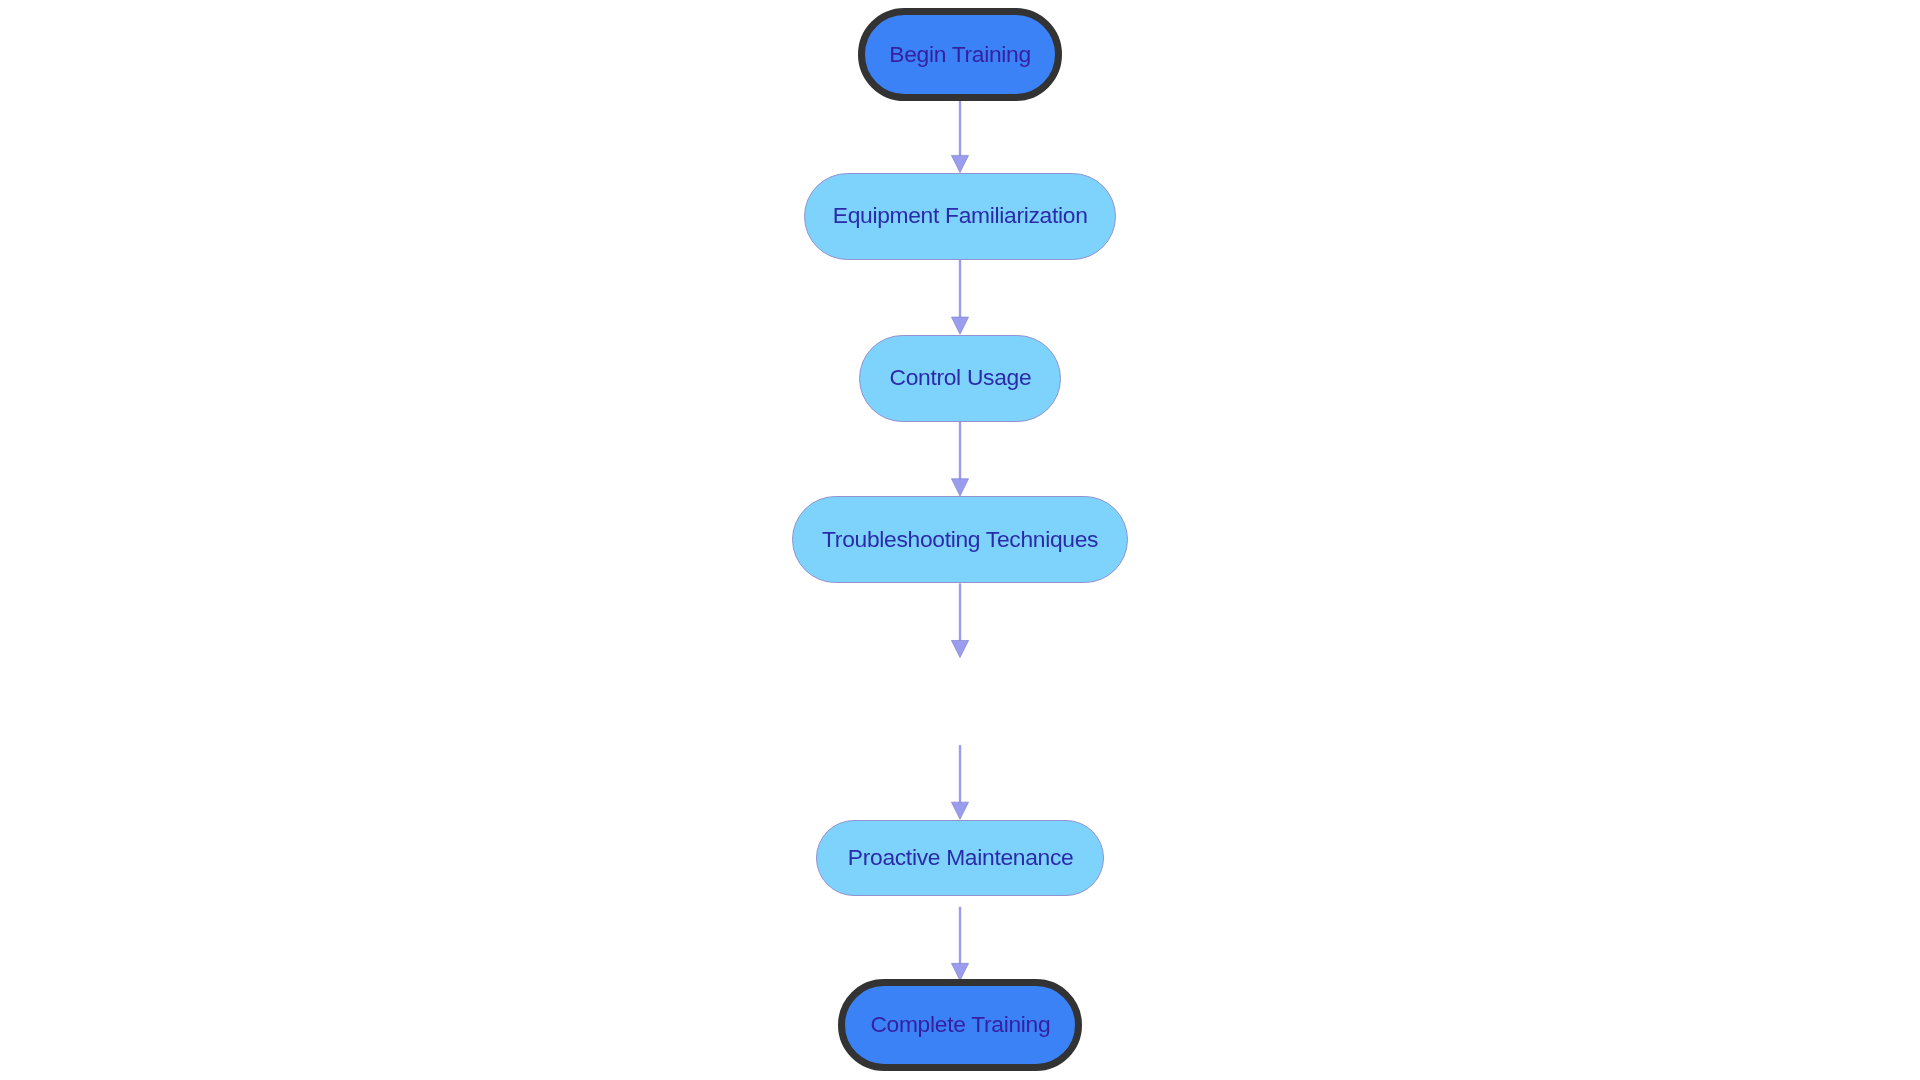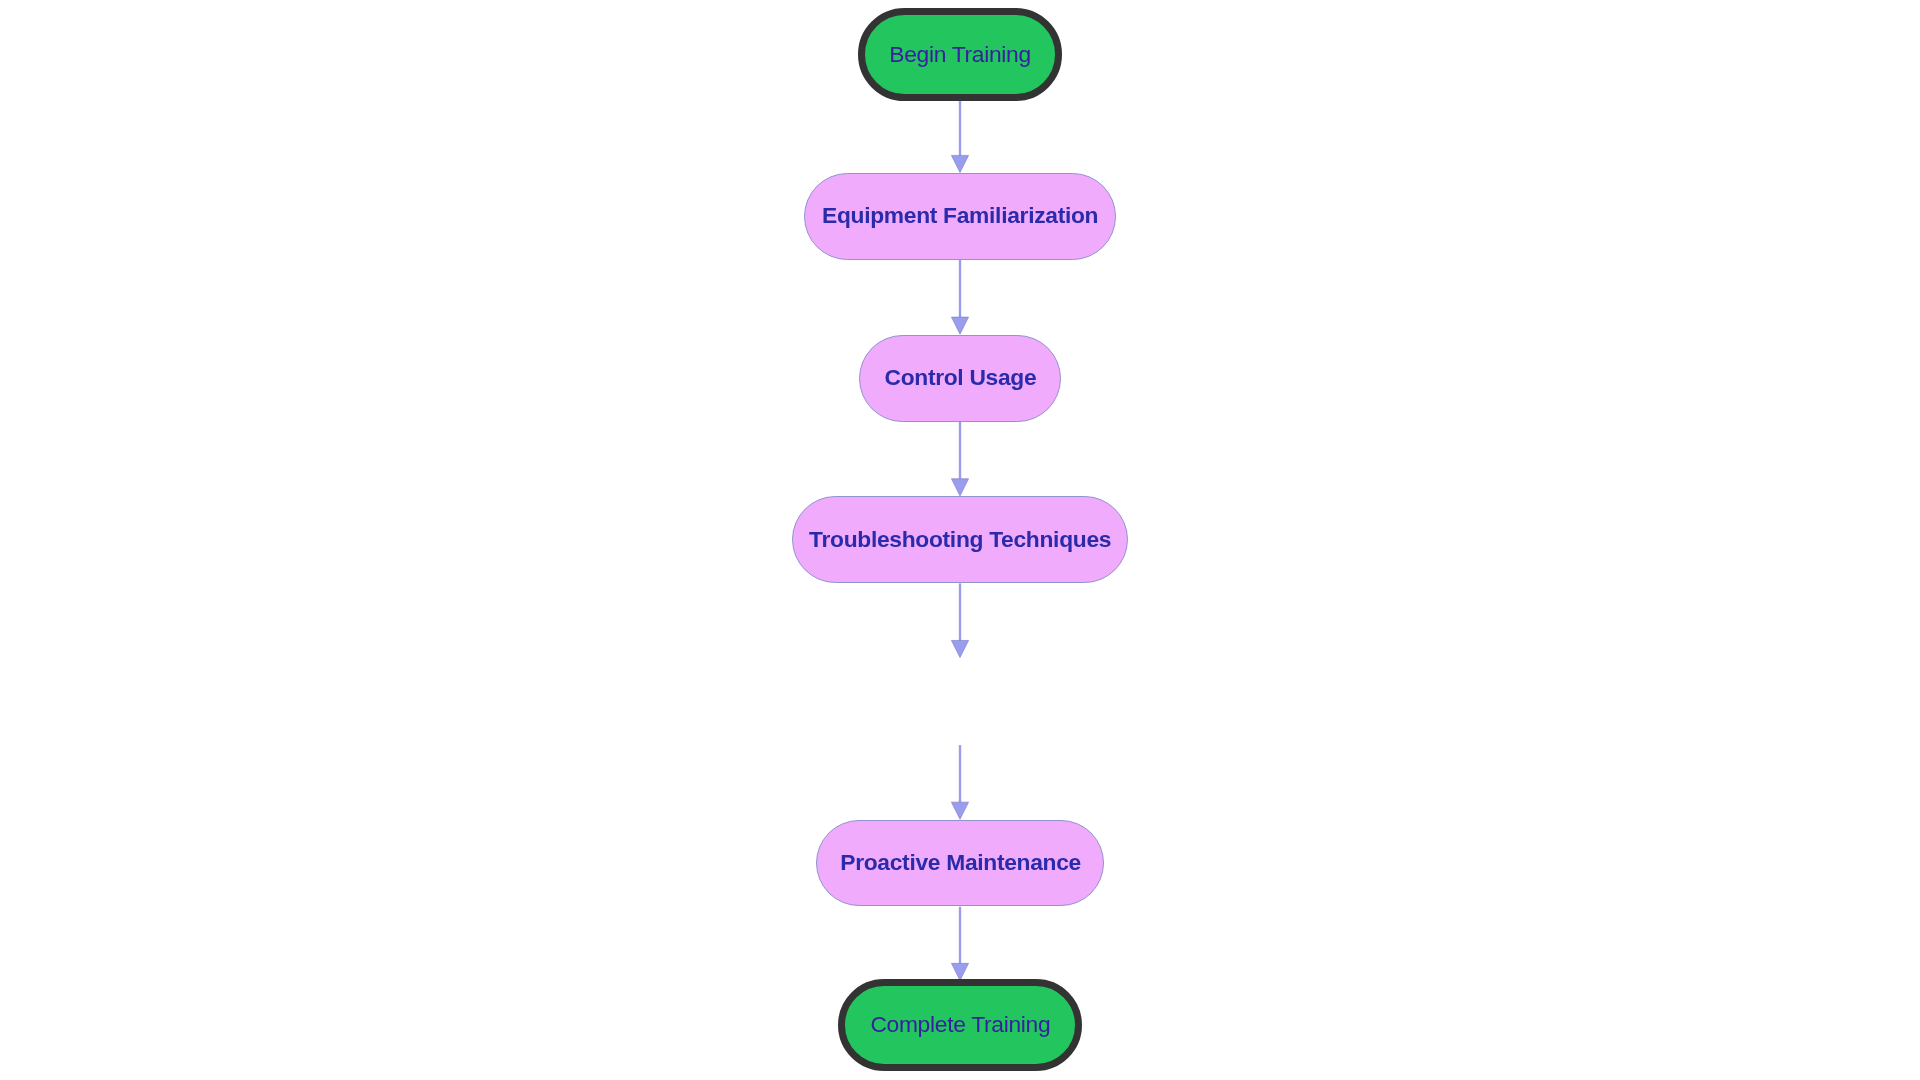--- a/index.html
+++ b/index.html
@@ -13,25 +13,25 @@
   .edge-layer{position:absolute;left:0;top:0;pointer-events:none;}
 
   .node{position:absolute;box-sizing:border-box;border-radius:999px;}
   .node .lbl{position:absolute;left:0;right:0;top:50%;
              text-align:center;white-space:nowrap;
              font-size:22.8px;letter-spacing:-0.3px;line-height:0;
              transform:translate(0.5px,-1px) translateZ(0);
              will-change:transform;}
 
   
-  .n-step{background:#f0abfc;border:1.9px solid #9292d0;font-weight:bold;}
+  .n-step{background:#7dd3fc;border:1.9px solid #9292d0;}
   .n-step .lbl{color:#2a2aaa;}
 
   
-  .n-term{background:#22c55e;border:7.2px solid #333333;}
+  .n-term{background:#3b82f6;border:7.2px solid #333333;}
   .n-term .lbl{color:#361fa0;}
 </style>
 </head>
 <body>
 
 <div id="stage">
 
   <svg class="edge-layer" width="1920" height="1080" viewBox="0 0 1920 1080">
     <g>
       <line x1="960" y1="101.05" x2="960" y2="156.47" stroke="#9a9cee" stroke-width="2.4"></line>
@@ -69,21 +69,21 @@
 
   <div class="node n-step" style="left:792.38px;top:496.24px;width:335.25px;height:87.15px">
     <span class="lbl">Troubleshooting Techniques</span>
   </div>
 
   <div class="node n-step" style="left:859.08px;top:334.56px;width:201.85px;height:87.15px">
     <span class="lbl">Control Usage</span>
   </div>
 
 
-  <div class="node n-step" style="left:815.88px;top:819.62px;width:288.25px;height:86px">
+  <div class="node n-step" style="left:815.88px;top:819.62px;width:288.25px;height:76px">
     <span class="lbl">Proactive Maintenance</span>
   </div>
 
   <div class="node n-term" style="left:838.15px;top:978.59px;width:243.70px;height:92.60px">
     <span class="lbl">Complete Training</span>
   </div>
 
 </div>
 
 </body></html>

